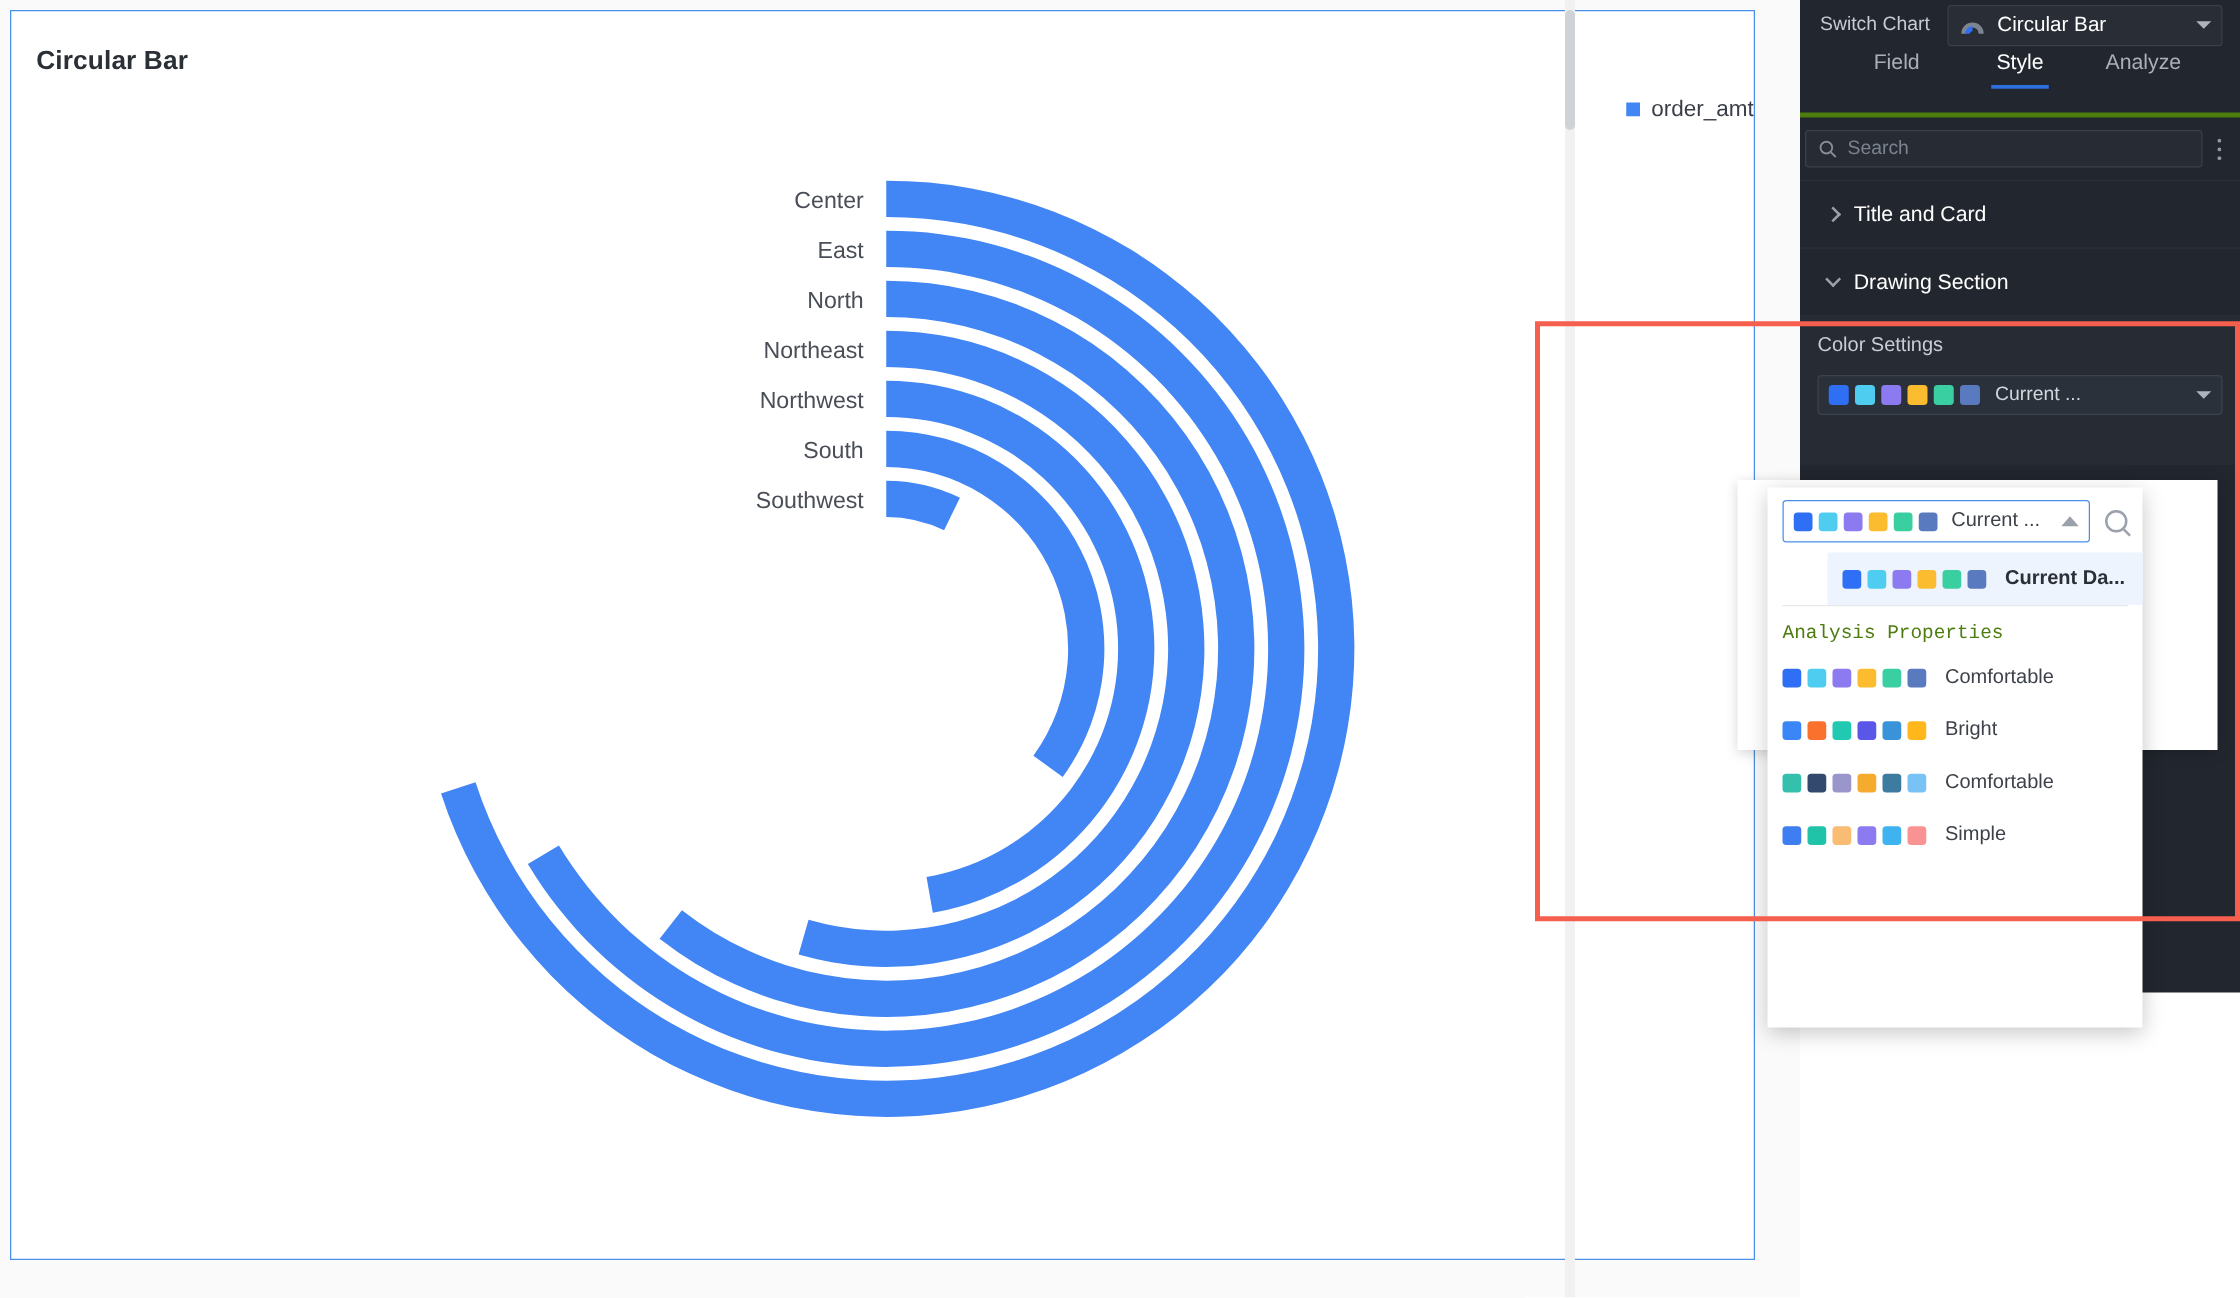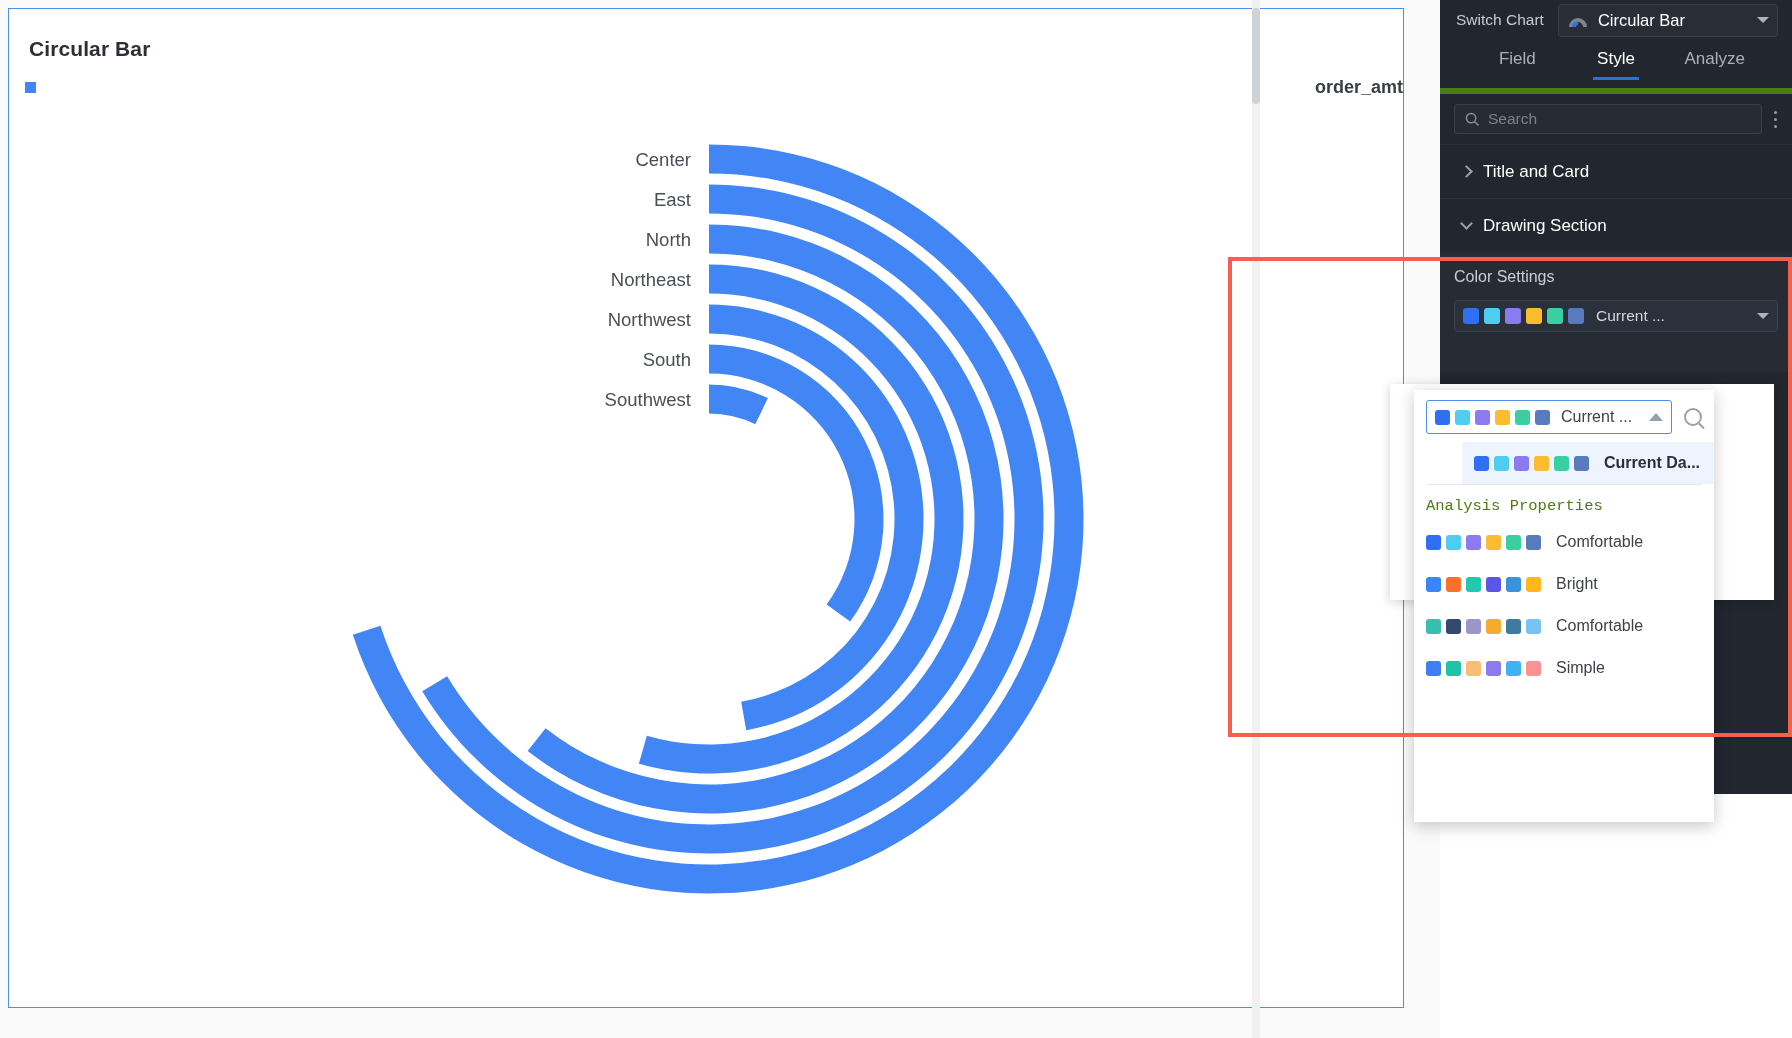--- a/index.html
+++ b/index.html
@@ -25,21 +25,21 @@
     border: 1px solid #4a90e8;
     overflow: hidden;
   }
   .chart-title {
     position: absolute; left: 20px; top: 28px;
     font-size: 21px; font-weight: bold; color: #2b2f36;
     letter-spacing: .1px;
   }
   .legend {
     position: absolute; left: 16px; right: 0; top: 68px;
-    display: flex; justify-content: space-between; align-items: center; gap: 9px; font-weight: bold;
+    display: flex; justify-content: flex-end; align-items: center; gap: 9px;
   }
   .legend-swatch { width: 11px; height: 11px; background: #4285f4; }
   .legend-label { font-size: 18px; color: #3a3f47; }
 
   .chart-svg { position: absolute; left: 0; top: 0; }
 
   .cat-label {
     font-family: "Liberation Sans", sans-serif;
     font-size: 18.5px;
     fill: #4a4f57;
@@ -66,37 +66,37 @@
     display: flex; align-items: center; gap: 9px; padding: 0 8px;
   }
   .chart-type-name { font-size: 16.5px; color: #ffffff; flex: 1; }
   .caret-down {
     width: 0; height: 0;
     border-left: 6px solid transparent; border-right: 6px solid transparent;
     border-top: 6px solid #aeb4bd;
   }
 
   .tabs {
-    display: flex; align-items: center; height: 54px;
-    border-bottom: 6px solid #4d7c0f;
+    display: flex; align-items: flex-start; height: 54px;
+    border-bottom: 4px solid #4d7c0f;
     padding: 0 28px;
   }
   .tab {
     flex: 1; text-align: center; font-size: 17px; color: #aab0b9;
     padding-bottom: 11px; position: relative;
   }
   .tab.active { color: #ffffff; }
   .tab.active::after {
     content: ""; position: absolute; left: 50%; transform: translateX(-50%);
     bottom: 0; width: 46px; height: 3px; background: #2e6fe0;
   }
 
   .search-row {
     display: flex; align-items: center; gap: 4px;
-    padding: 10px 8px 10px 14px;
+    padding: 10px 8px 10px 4px;
   }
   .search-box {
     flex: 1; height: 30px; border: 1px solid #3a4049; border-radius: 3px;
     background: #272c34; display: flex; align-items: center; gap: 8px;
     padding: 0 10px;
   }
   .search-text { font-size: 15.5px; color: #7c838e; }
   .dots-vert { width: 18px; display: flex; flex-direction: column; align-items: center; gap: 4px; }
   .dots-vert i { width: 3px; height: 3px; border-radius: 50%; background: #9099a4; display: block; }
 

